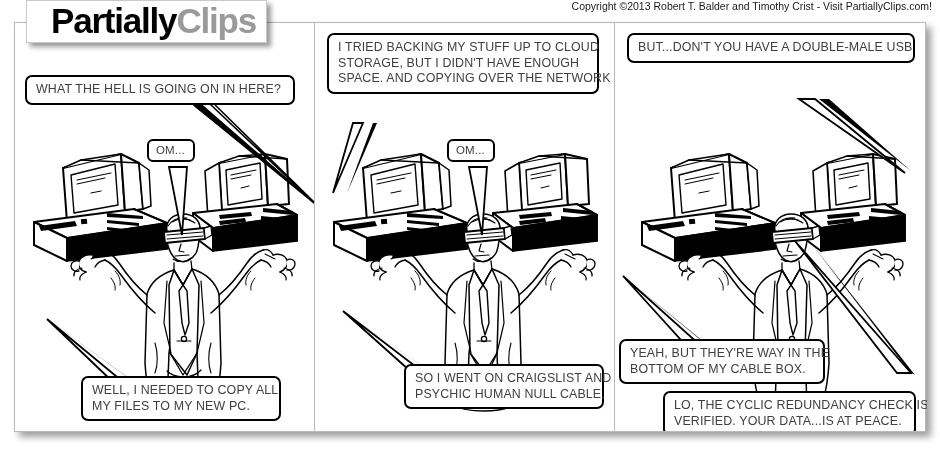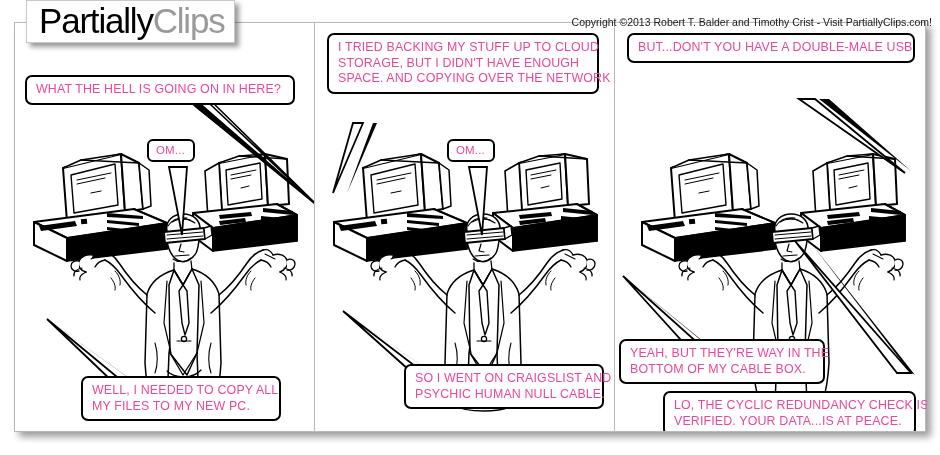--- a/index.html
+++ b/index.html
@@ -21,45 +21,45 @@
   #divider-2{left:599px;}
 
   .panel{position:absolute;top:0;height:100%;overflow:hidden;}
   #panel-1{left:0;width:299px;}
   #panel-2{left:300px;width:299px;}
   #panel-3{left:600px;width:312px;}
 
   
   #logo{
     position:absolute;left:26px;top:0px;
-    background:#ffffff;padding:2px 10px 3px 12px;
+    background:#ffffff;padding:2px 10px 3px 24px;
     border:1px solid #c9c9c9;
     box-shadow:4px 4px 5px rgba(0,0,0,.40);
-    font-weight:normal;font-size:35px;line-height:36px;
+    font-weight:bold;font-size:35px;line-height:36px;
     letter-spacing:-1.2px;white-space:nowrap;
     font-family:"Liberation Sans", sans-serif;
   }
   #logo .part-a{color:#000000;}
   #logo .part-b{color:#9a9a9a;}
 
   
   #copyright{
-    position:absolute;right:8px;top:16px;
+    position:absolute;right:8px;top:0;
     font-size:10.5px;color:#1a1a1a;white-space:nowrap;
     font-family:"Liberation Sans", sans-serif;
   }
 
   
   .balloon{
     position:absolute;background:#ffffff;
     border:2px solid #000000;border-radius:7px;
     padding:5px 8px 5px 9px;
     font-family:"Liberation Sans", sans-serif;
     font-size:12.4px;line-height:15.5px;
-    color:#ec4899;box-sizing:border-box;
+    color:#404040;box-sizing:border-box;
     letter-spacing:.15px;
   }
   .balloon.small{font-size:11.5px;line-height:13px;padding:3px 7px;border-radius:6px;}
   .balloon div{white-space:nowrap;}
 
   
   .tail{position:absolute;overflow:visible;pointer-events:none;}
 
   .art{position:absolute;overflow:visible;}
 </style>

